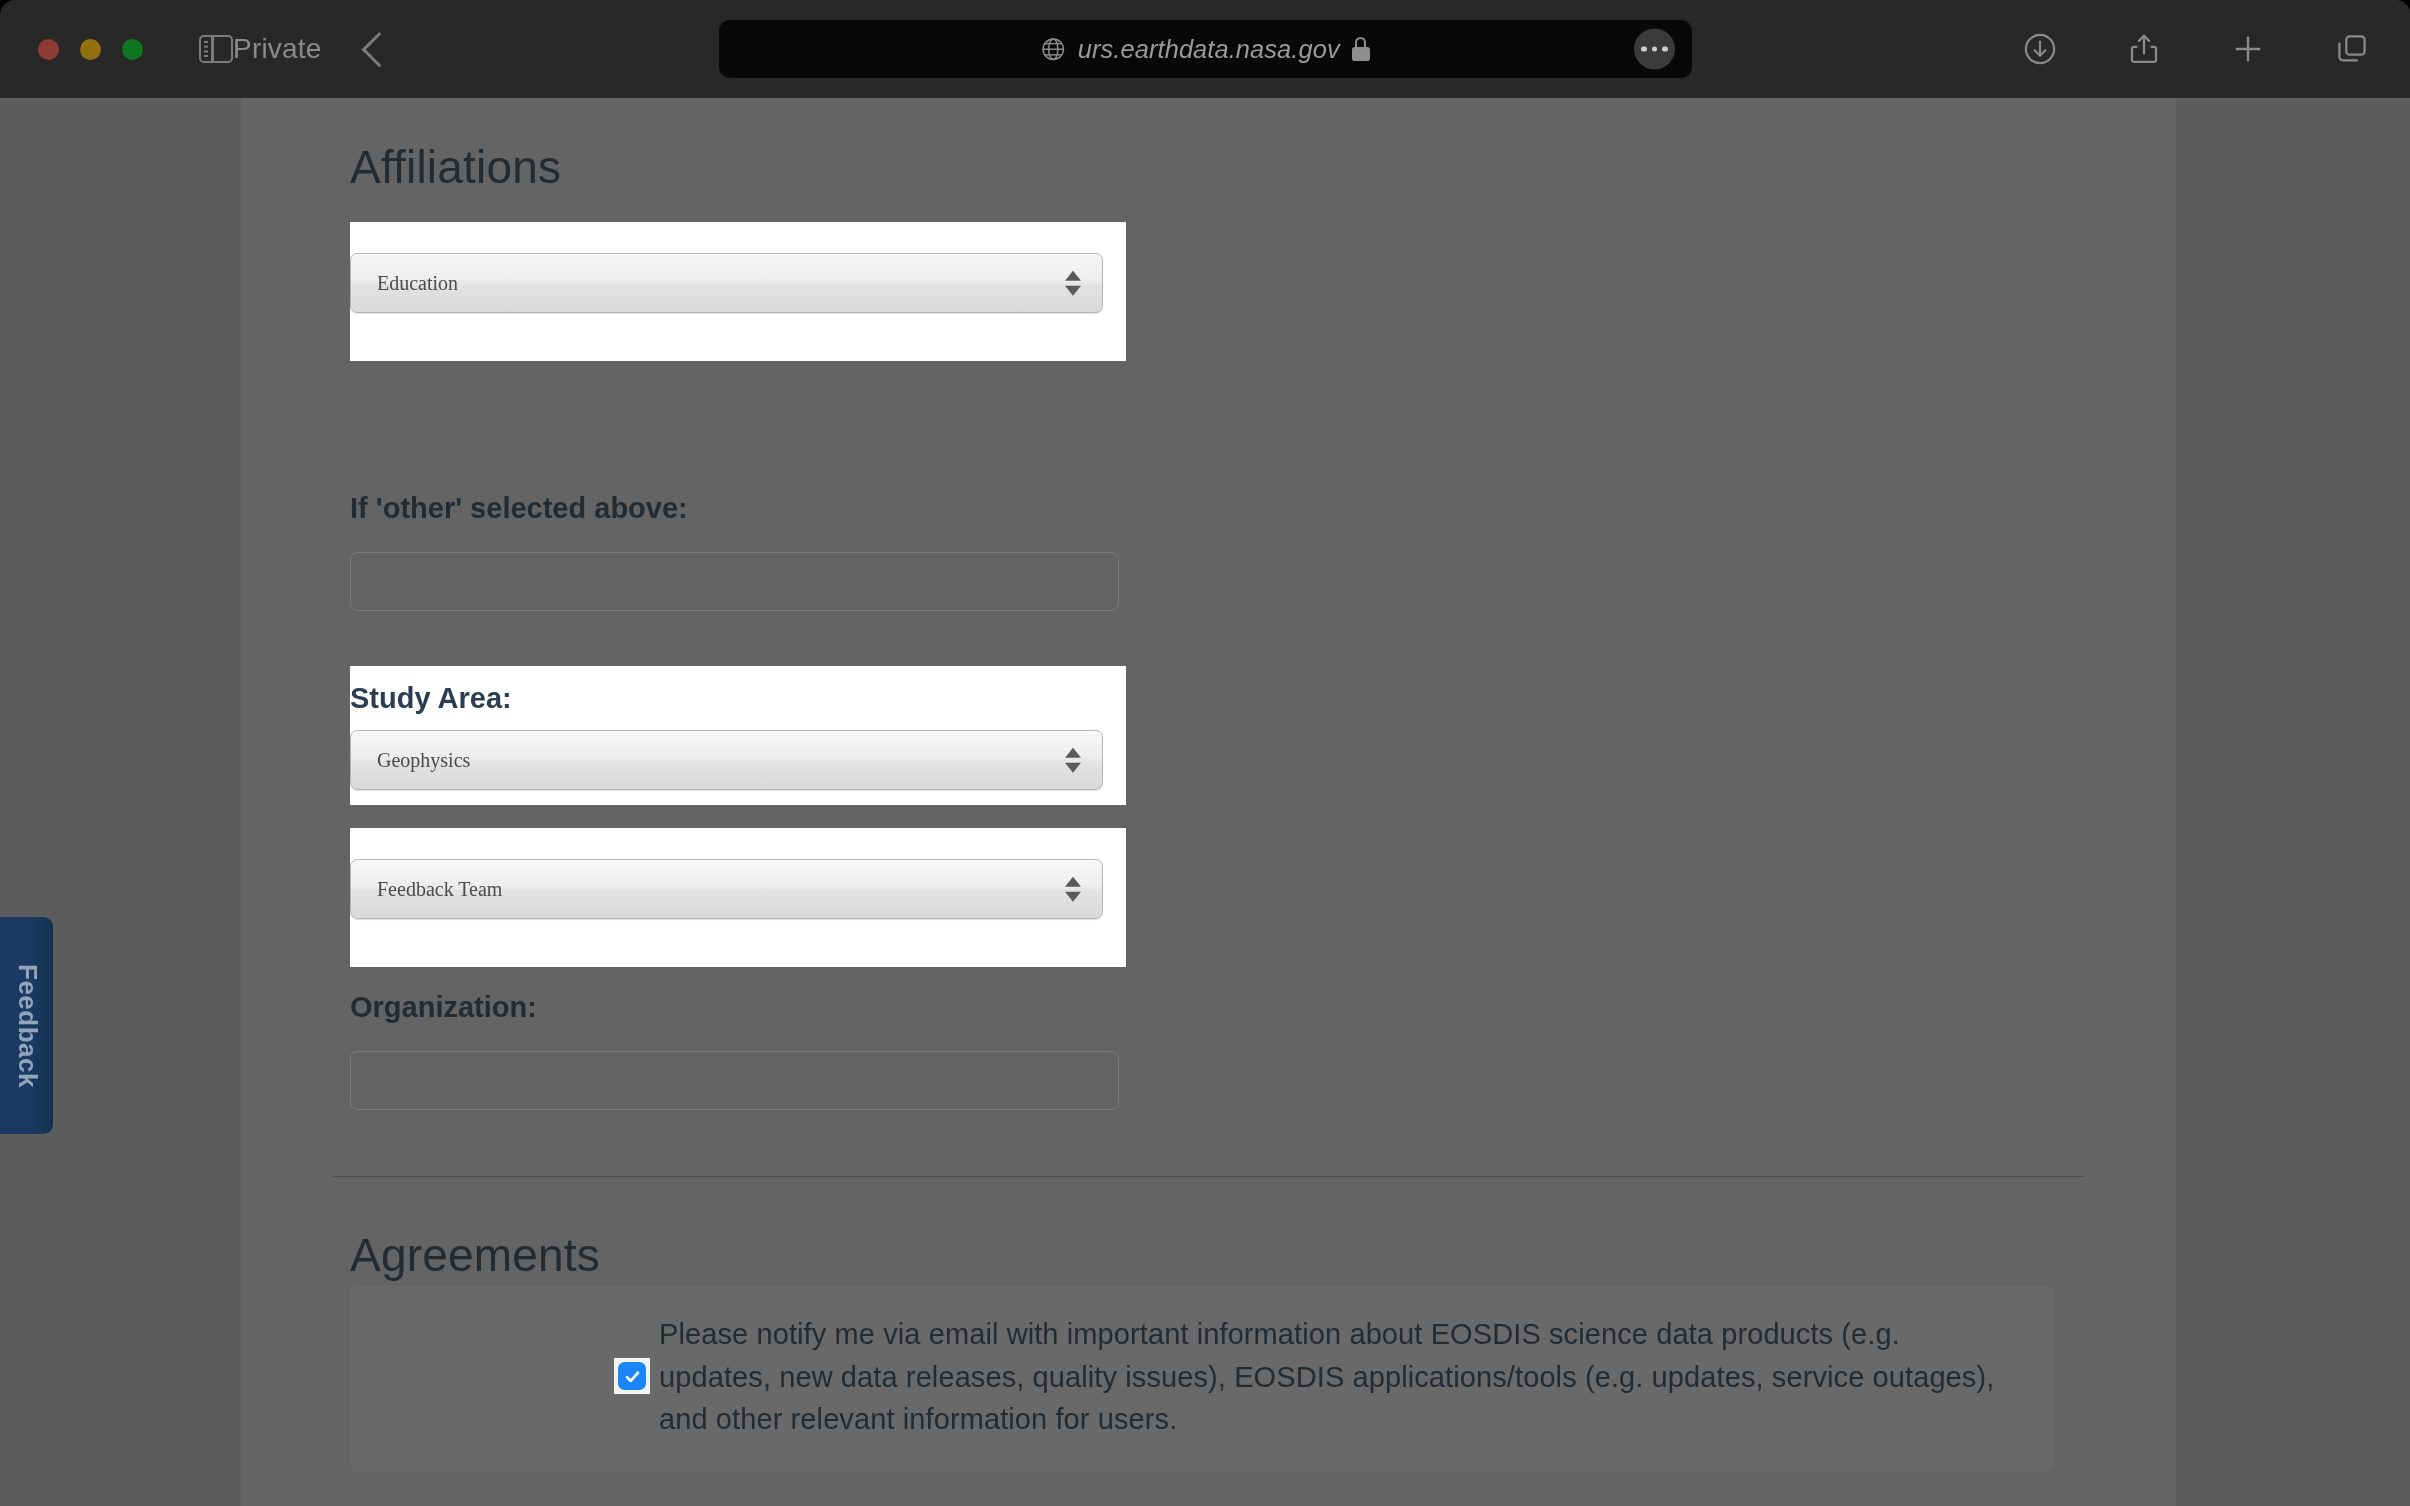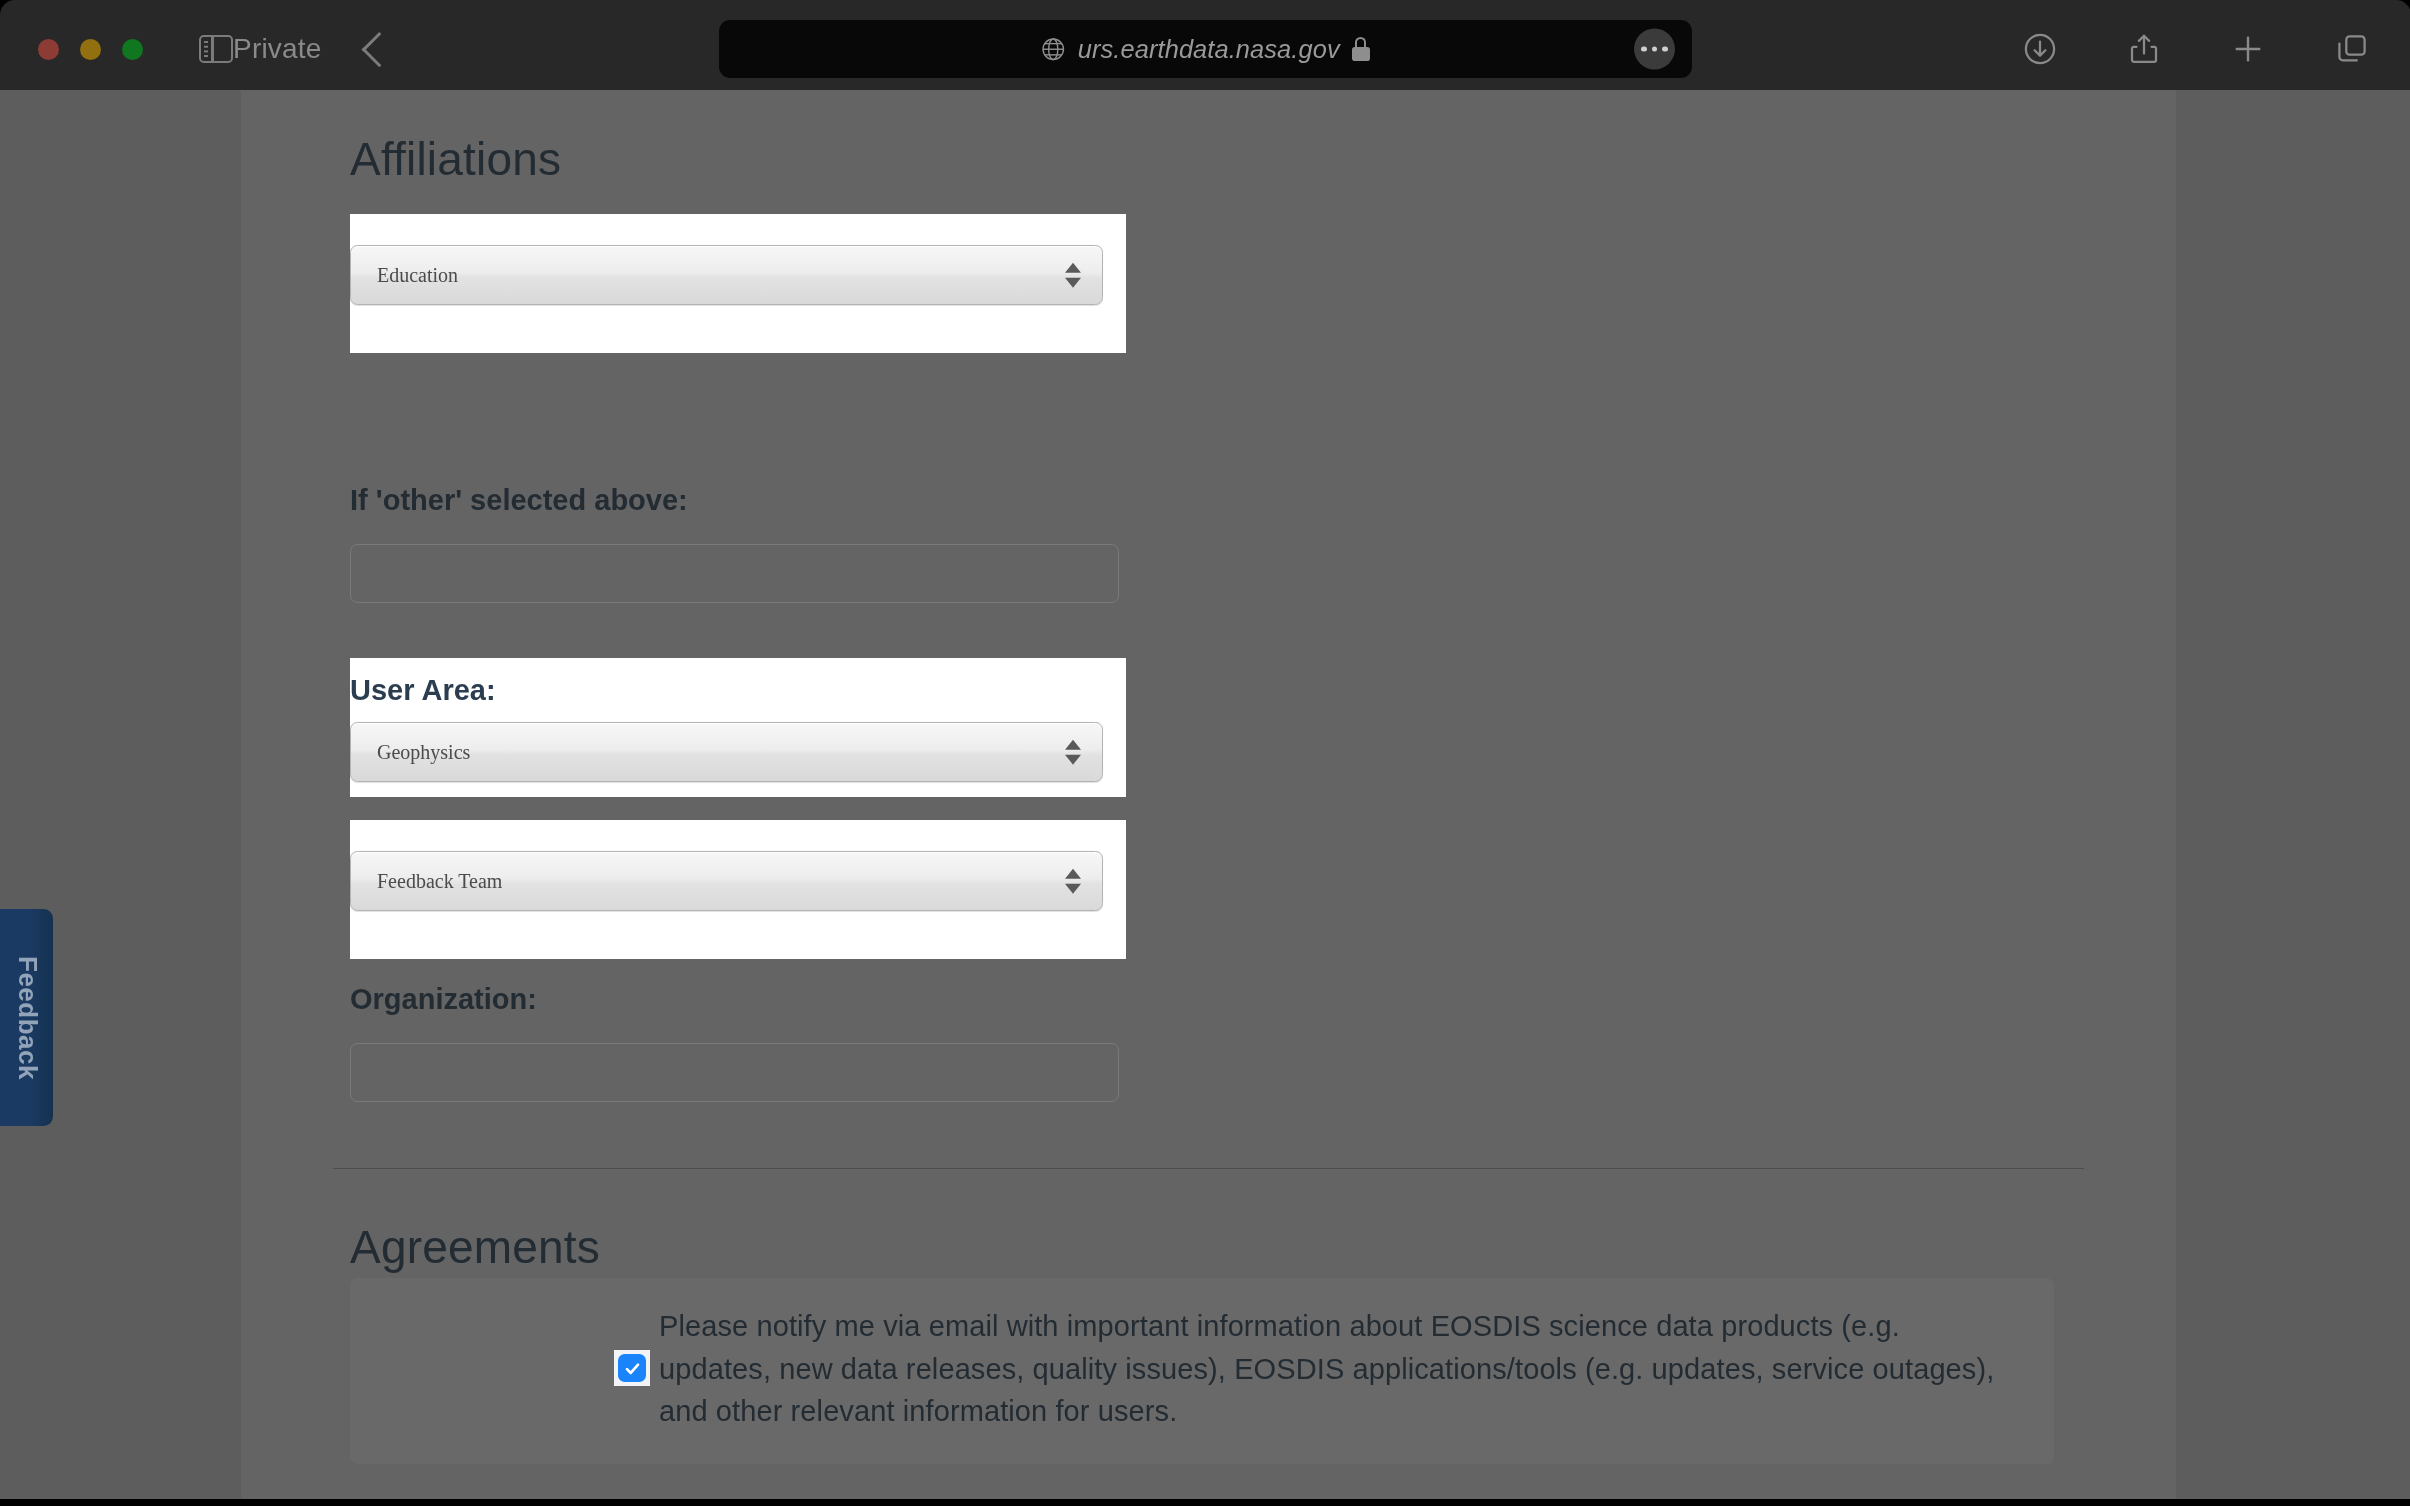--- a/index.html
+++ b/index.html
@@ -125,21 +125,21 @@
     transform: translateY(-50%);
     display: flex;
     align-items: center;
     gap: 68px;
   }
   .chrome-right svg { display: block; }
 
   
   .page {
     position: absolute;
-    top: 90px; left: 0;
+    top: 98px; left: 0;
     width: 2411px;
     height: 1409px;
     background: #5d5d5d;
     overflow: hidden;
   }
   .page-container {
     position: absolute;
     top: 0;
     left: 241px;
     width: 1935px;
@@ -377,21 +377,21 @@
               <span class="arrow-down"></span>
           </span>
         </div>
       </div>
 
       <div class="plain-label" style="left:109px; top:394px;">If 'other' selected above:</div>
       <input class="text-input" style="left: 109px; top: 454px;" placeholder="">
 
       <div class="field-card" style="left:109px; top:568px; width:776px; height:139px;">
         <div>
-          <span class="field-label">User Area:</span>
+          <span class="field-label">Study Area:</span>
         </div>
         <div class="select-box" style="margin-top:15px;">
           <span class="select-value">Geophysics</span>
           <span class="select-arrows">
             <span class="arrow-up"></span>
               <span class="arrow-down"></span>
           </span>
         </div>
       </div>
 

